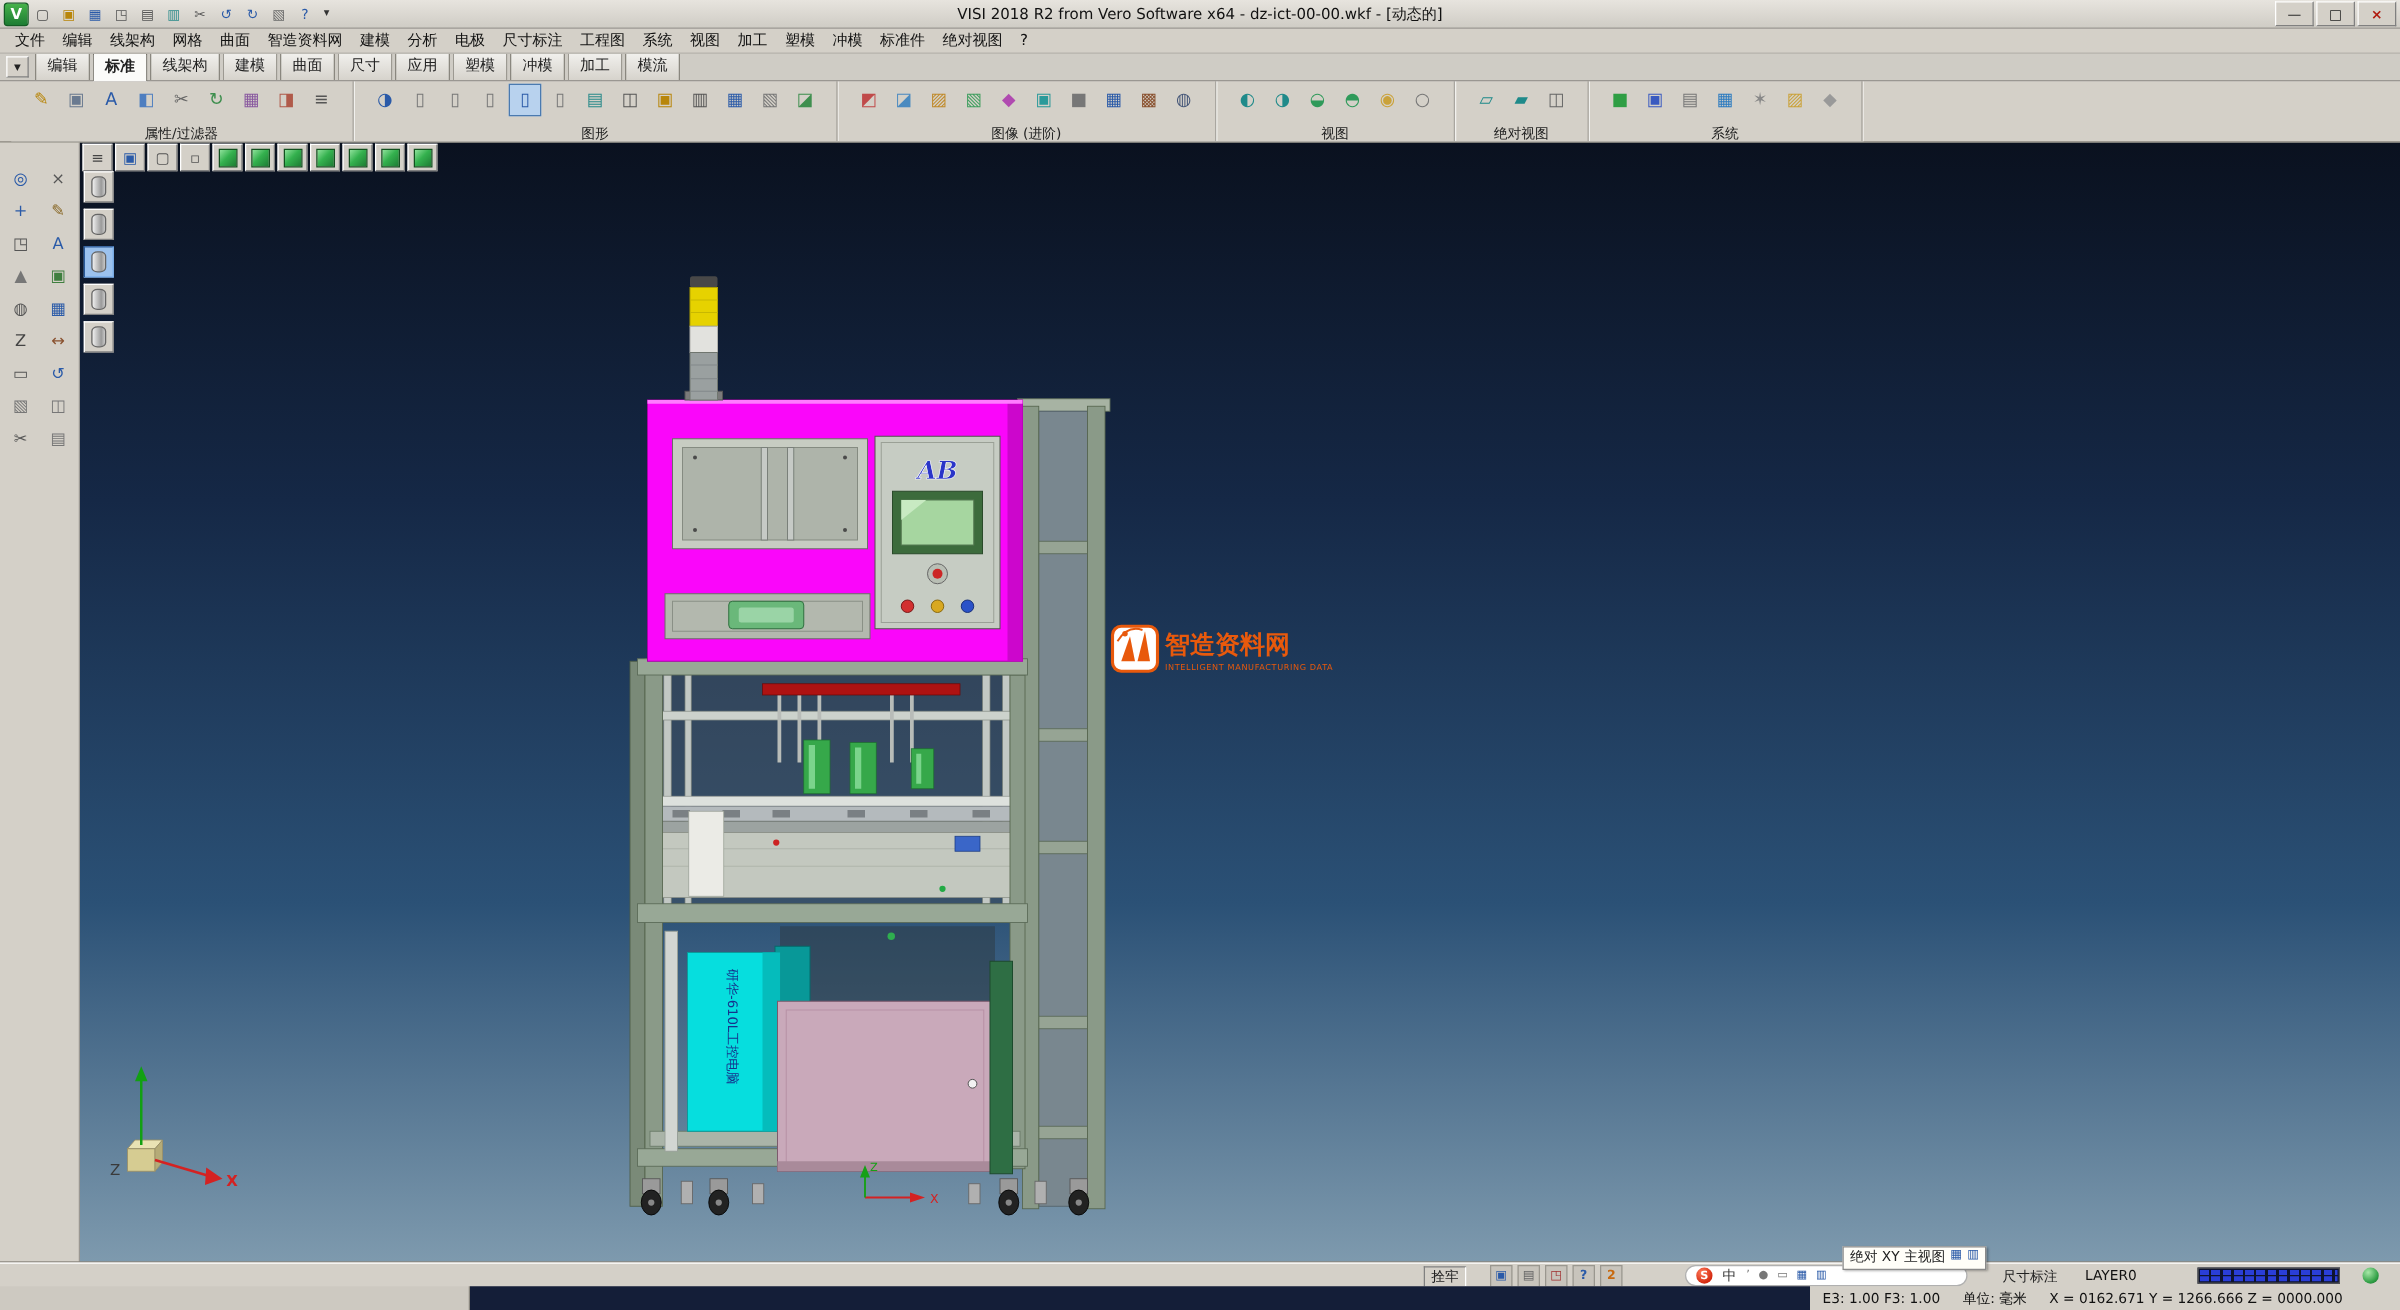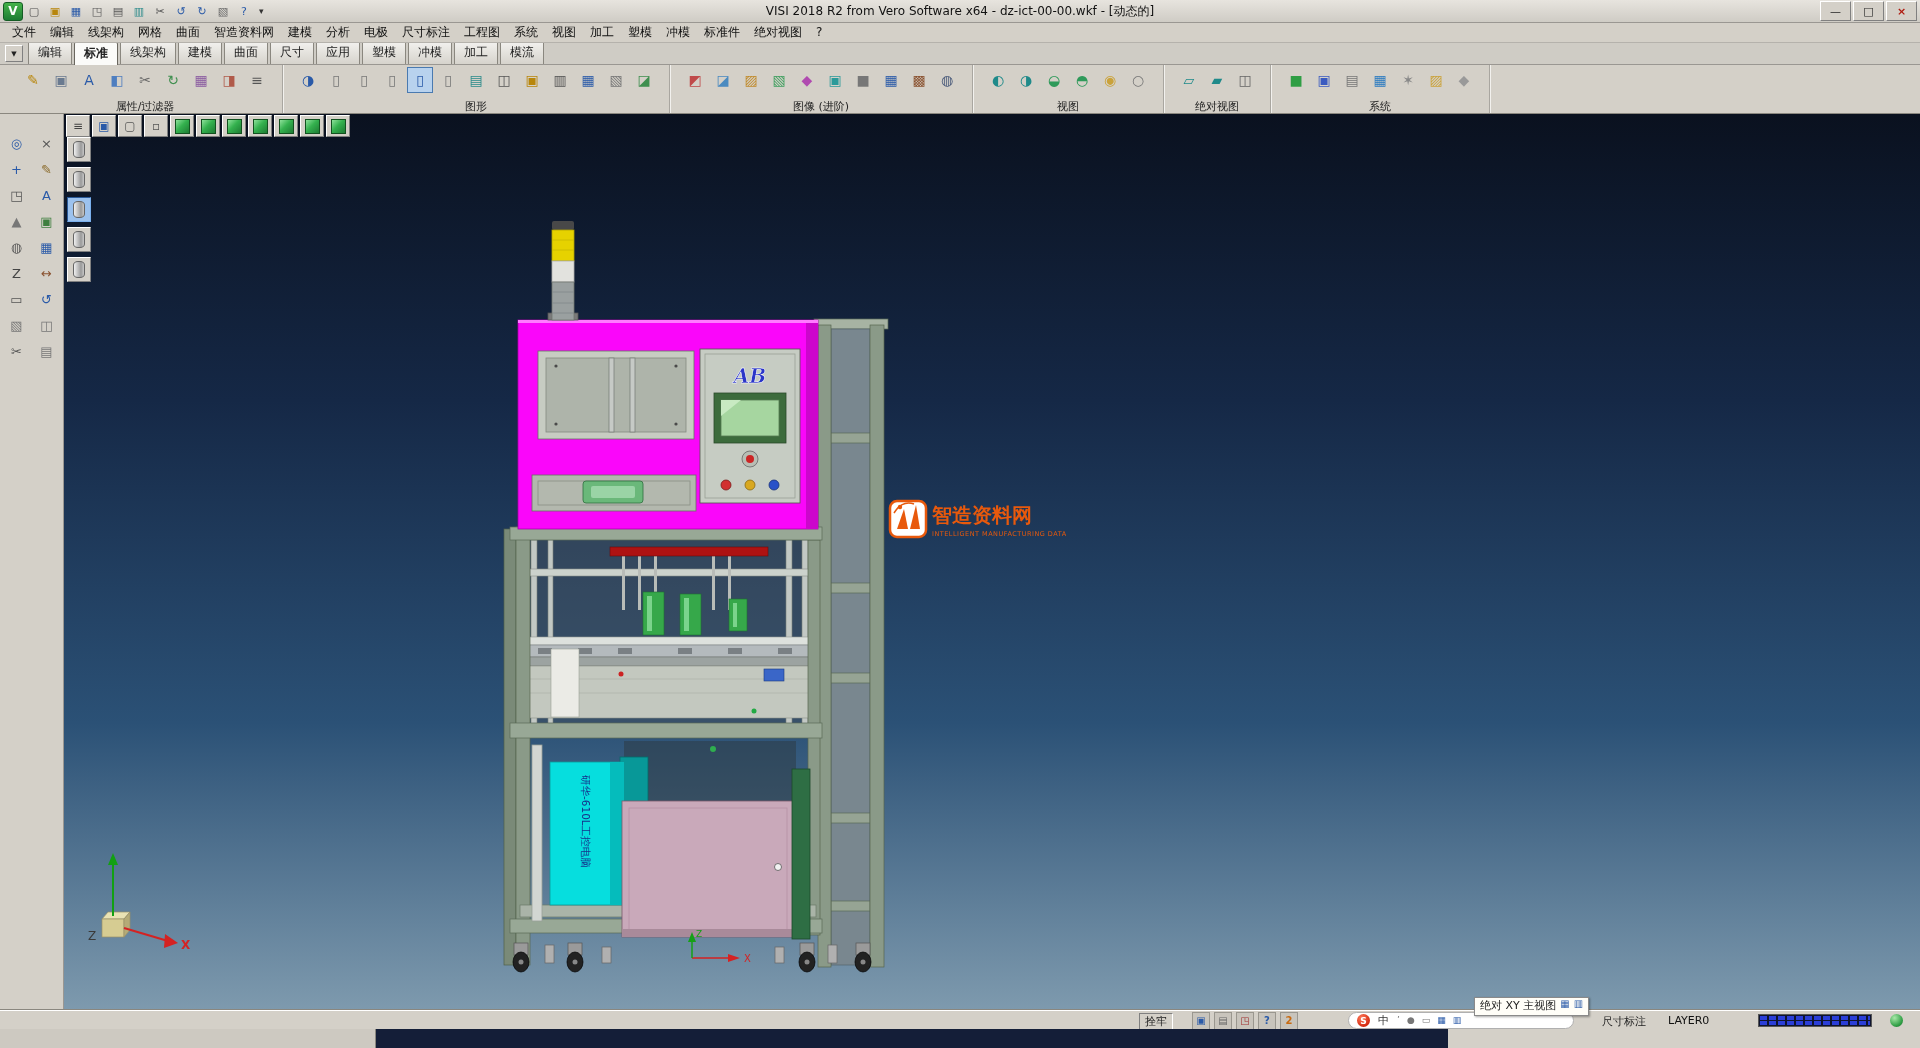--- a/index.html
+++ b/index.html
@@ -684,20 +684,25 @@
     <div class="layerbar">
         <b></b>
         <b></b>
       </div>
     <span class="trayball"></span>
   </div>
 
   <div class="statusB">
     <div class="prompt"></div>
     <div class="bdark"></div>
+    <div class="brt">
+      <span>E3: 1.00 F3: 1.00</span>
+      <span>单位: 毫米</span>
+      <span>X = 0162.671 Y = 1266.666 Z = 0000.000</span>
+    </div>
   </div>
 
   <div class="viewpopup">
     <span>绝对 XY 主视图</span>
     <i>▦</i>
     <i>▥</i>
   </div>
 
 </div>
 

